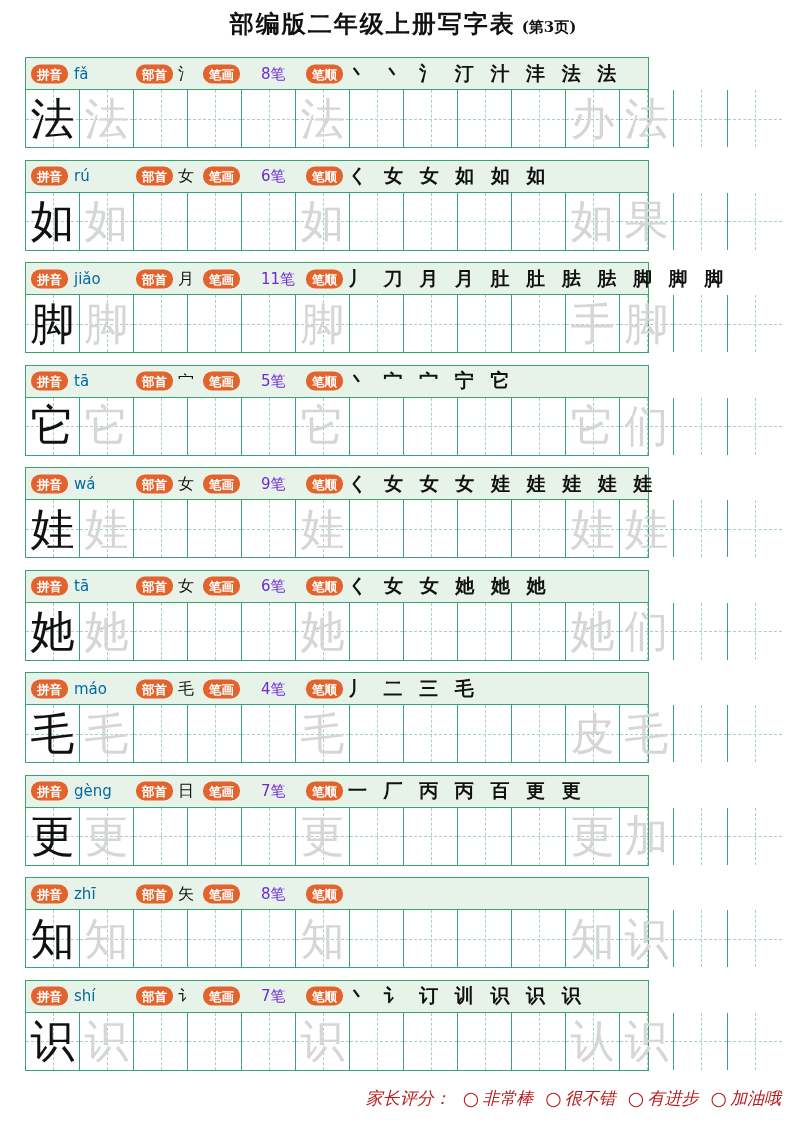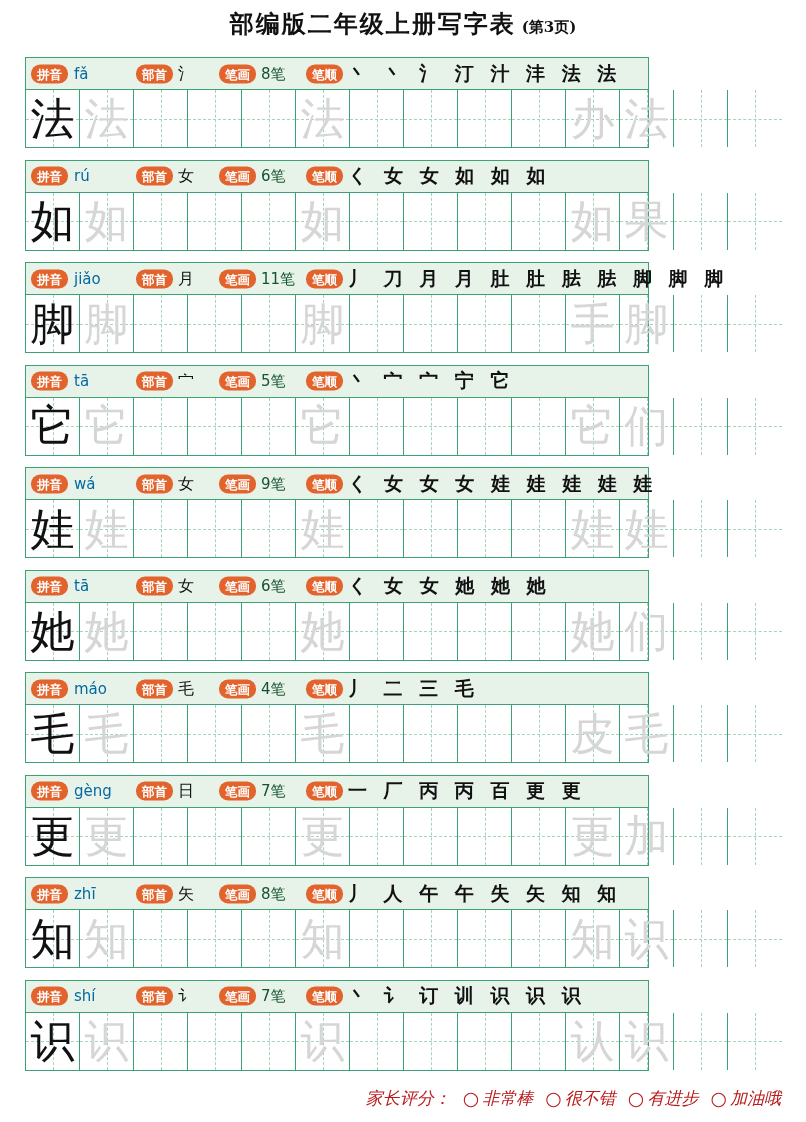--- a/index.html
+++ b/index.html
@@ -10,21 +10,21 @@
   .title .main{font-size:24px;font-weight:bold;letter-spacing:2px;}
   .title .pagenum{font-size:15px;font-weight:bold;margin-left:6px;}
   .blocks{position:absolute;top:57px;left:25px;width:624px;}
   .block{border:1.5px solid #3aa273;margin-bottom:11.5px;background:#fff;}
   .band{position:relative;height:31px;background:#e7f3e9;border-bottom:1.5px solid #3aa273;}
   .band > *{position:absolute;top:50%;transform:translateY(-50%);white-space:nowrap;}
   .badge{background:#e2632c;color:#fff;font-size:12.5px;font-weight:bold;
          padding:2px 6px;border-radius:9px;line-height:1.2;}
   .b1{left:5px}.v1{left:48px;font-size:15px;color:#0369a1;}
   .b2{left:110px}.v2{left:152px;font-size:16px;color:#111;font-family:"DejaVu Serif",serif;}
-  .b3{left:193px}.v3{left:235px;font-size:15px;color:#14532d;}
+  .b3{left:177px}.v3{left:235px;font-size:15px;color:#6d28d9;}
   .b4{left:280px}.v4{left:322px;font-size:19px;font-weight:bold;color:#111;
       font-family:"DejaVu Serif","Liberation Serif",serif;letter-spacing:5px;}
   .grid{display:flex;height:57px;background:#fff;}
   .cell{position:relative;flex:0 0 54px;border-right:1px solid #3aa273;box-sizing:border-box;}
   .cell:last-child{border-right:none;}
   .cell::before{content:"";position:absolute;left:50%;top:0;bottom:0;border-left:1px dashed #a6d3bd;}
   .cell::after{content:"";position:absolute;top:50%;left:0;right:0;border-top:1px dashed #a6d3bd;}
   .ch{position:absolute;inset:0;display:flex;align-items:center;justify-content:center;
       font-family:"DejaVu Serif","Liberation Serif",serif;font-size:44px;line-height:1;z-index:2;}
   .black{color:#111;}
@@ -356,21 +356,20 @@
 
     <div class="block">
       <div class="band">
         <span class="badge b1">拼音</span>
           <span class="v1">zhī</span>
         <span class="badge b2">部首</span>
           <span class="v2">矢</span>
         <span class="badge b3">笔画</span>
           <span class="v3">8笔</span>
         <span class="badge b4">笔顺</span>
-          <span class="v4">丿 人 午 午 失 矢 知 知</span>
       </div>
       <div class="grid">
           <div class="cell">
             <span class="ch black">知</span>
           </div>
           <div class="cell">
             <span class="ch faded">知</span>
           </div>
           <div class="cell"></div>
           <div class="cell"></div>

